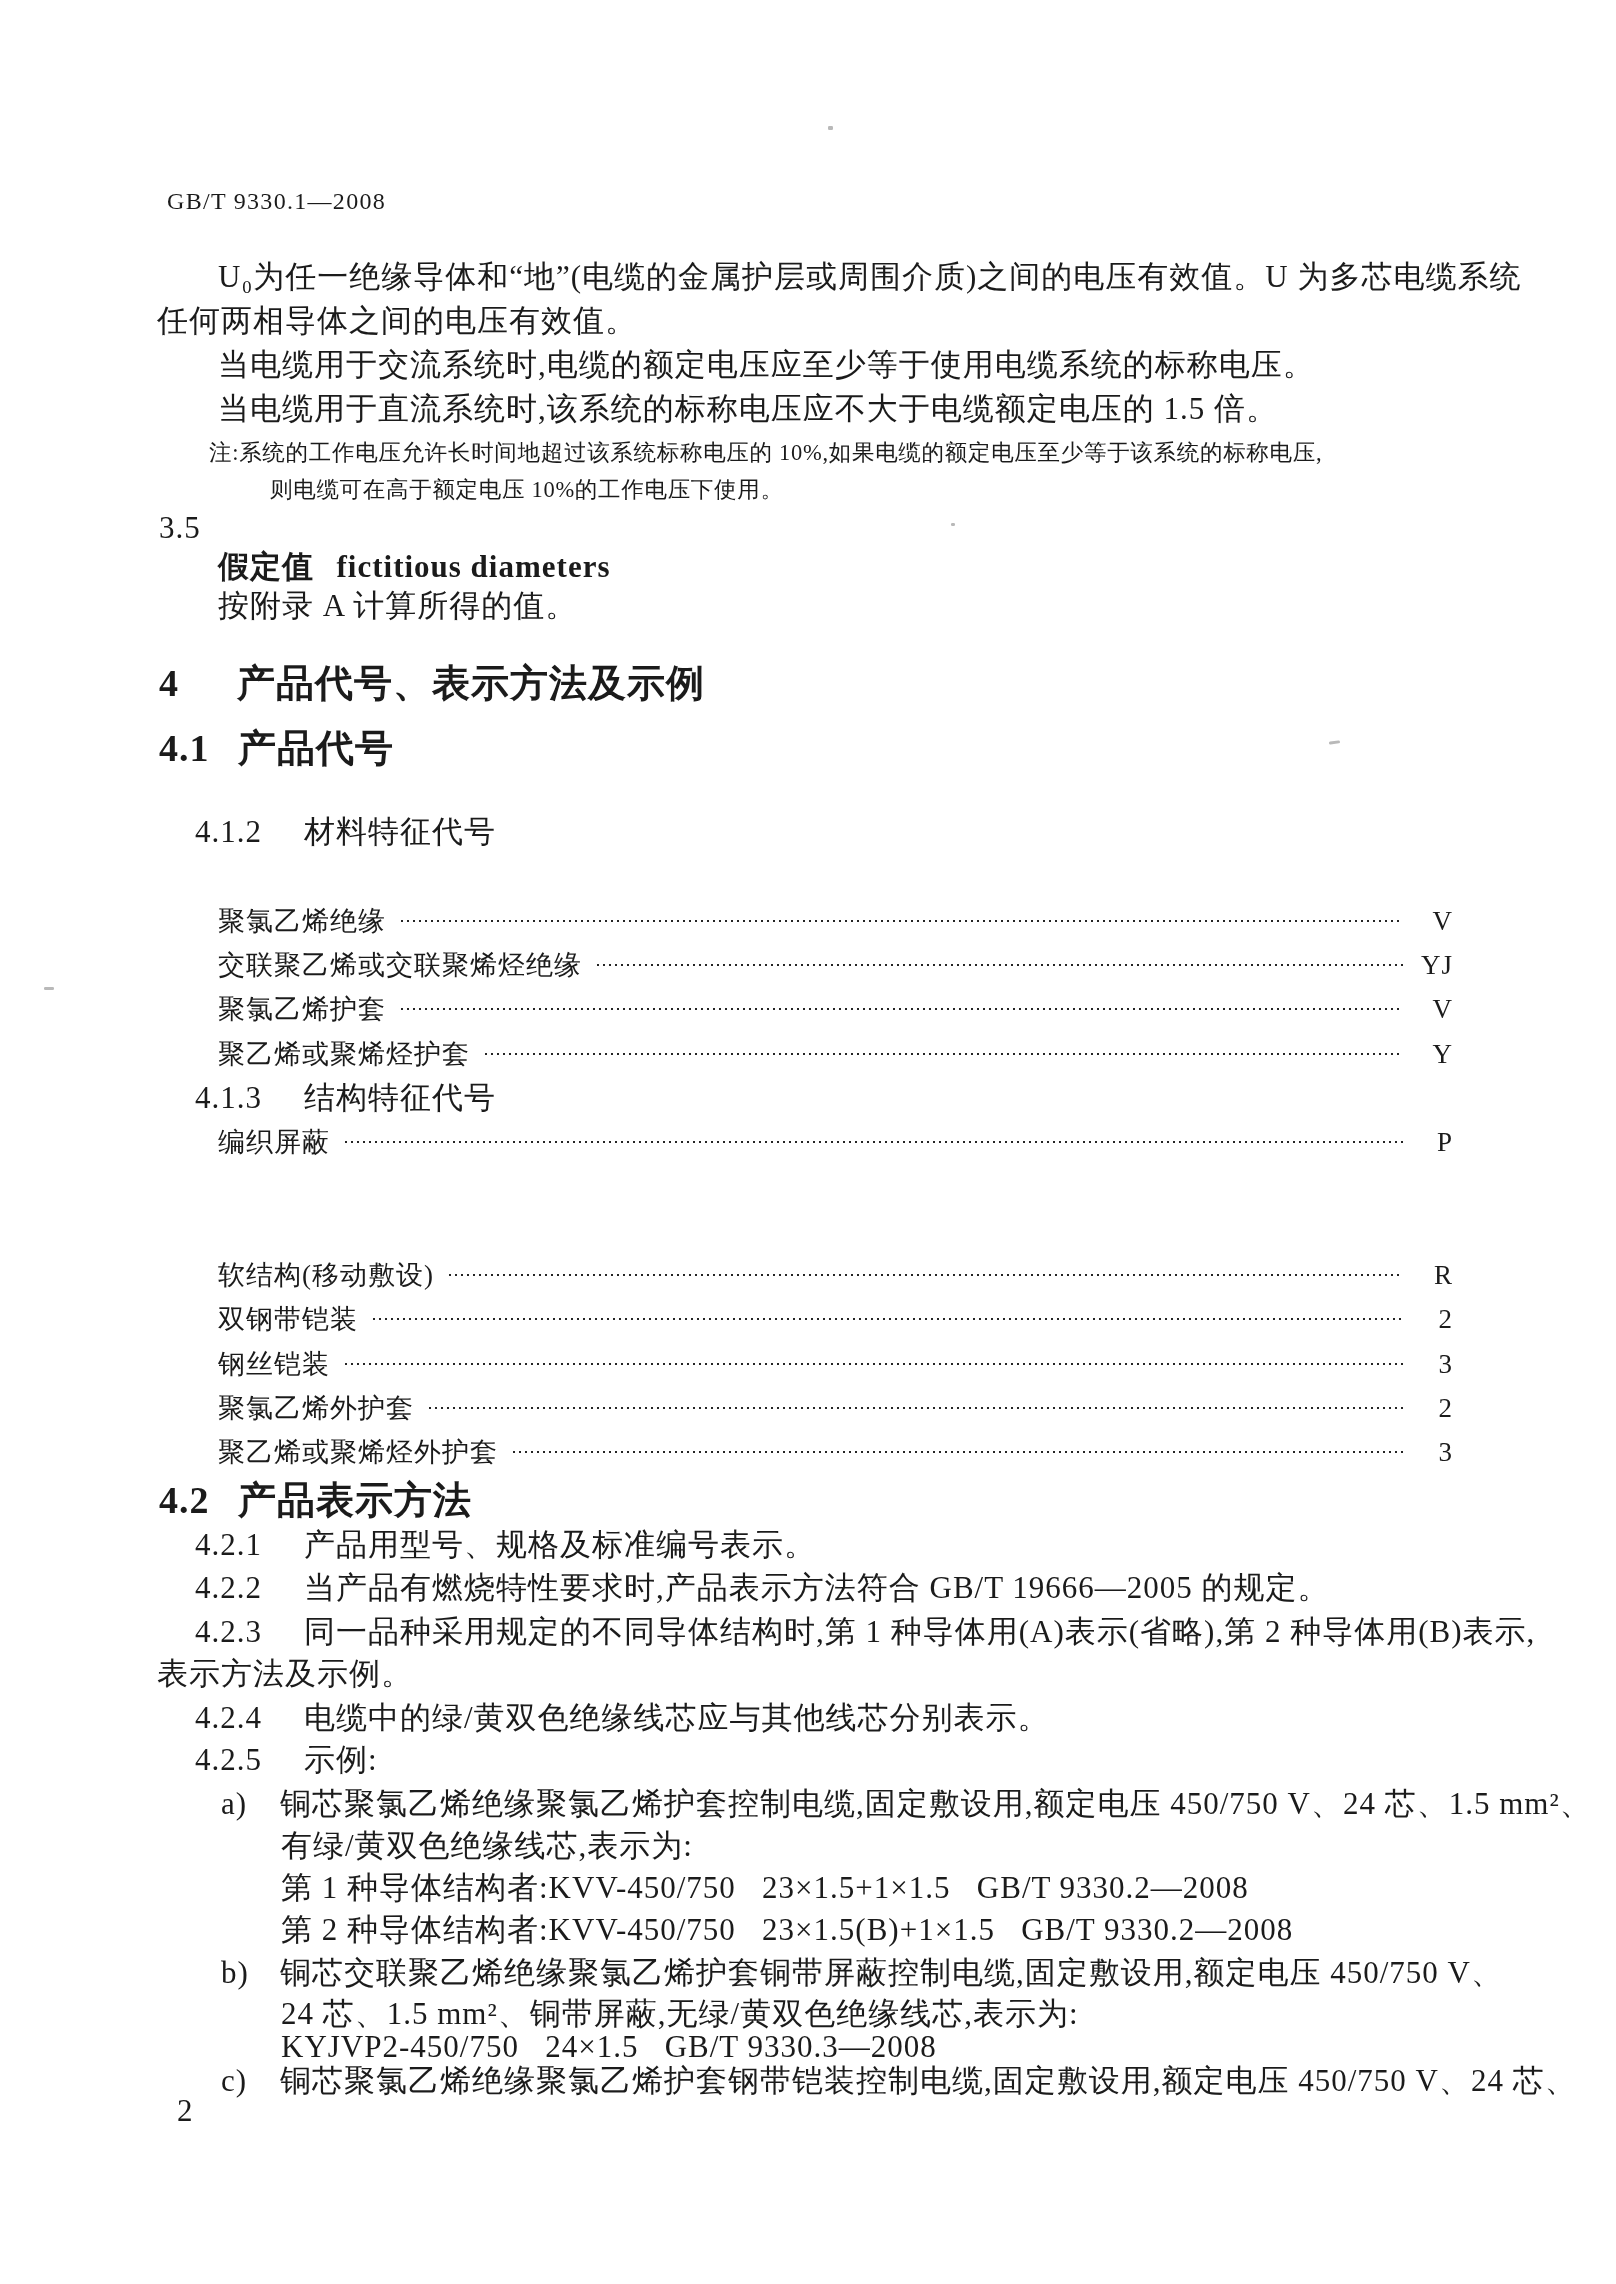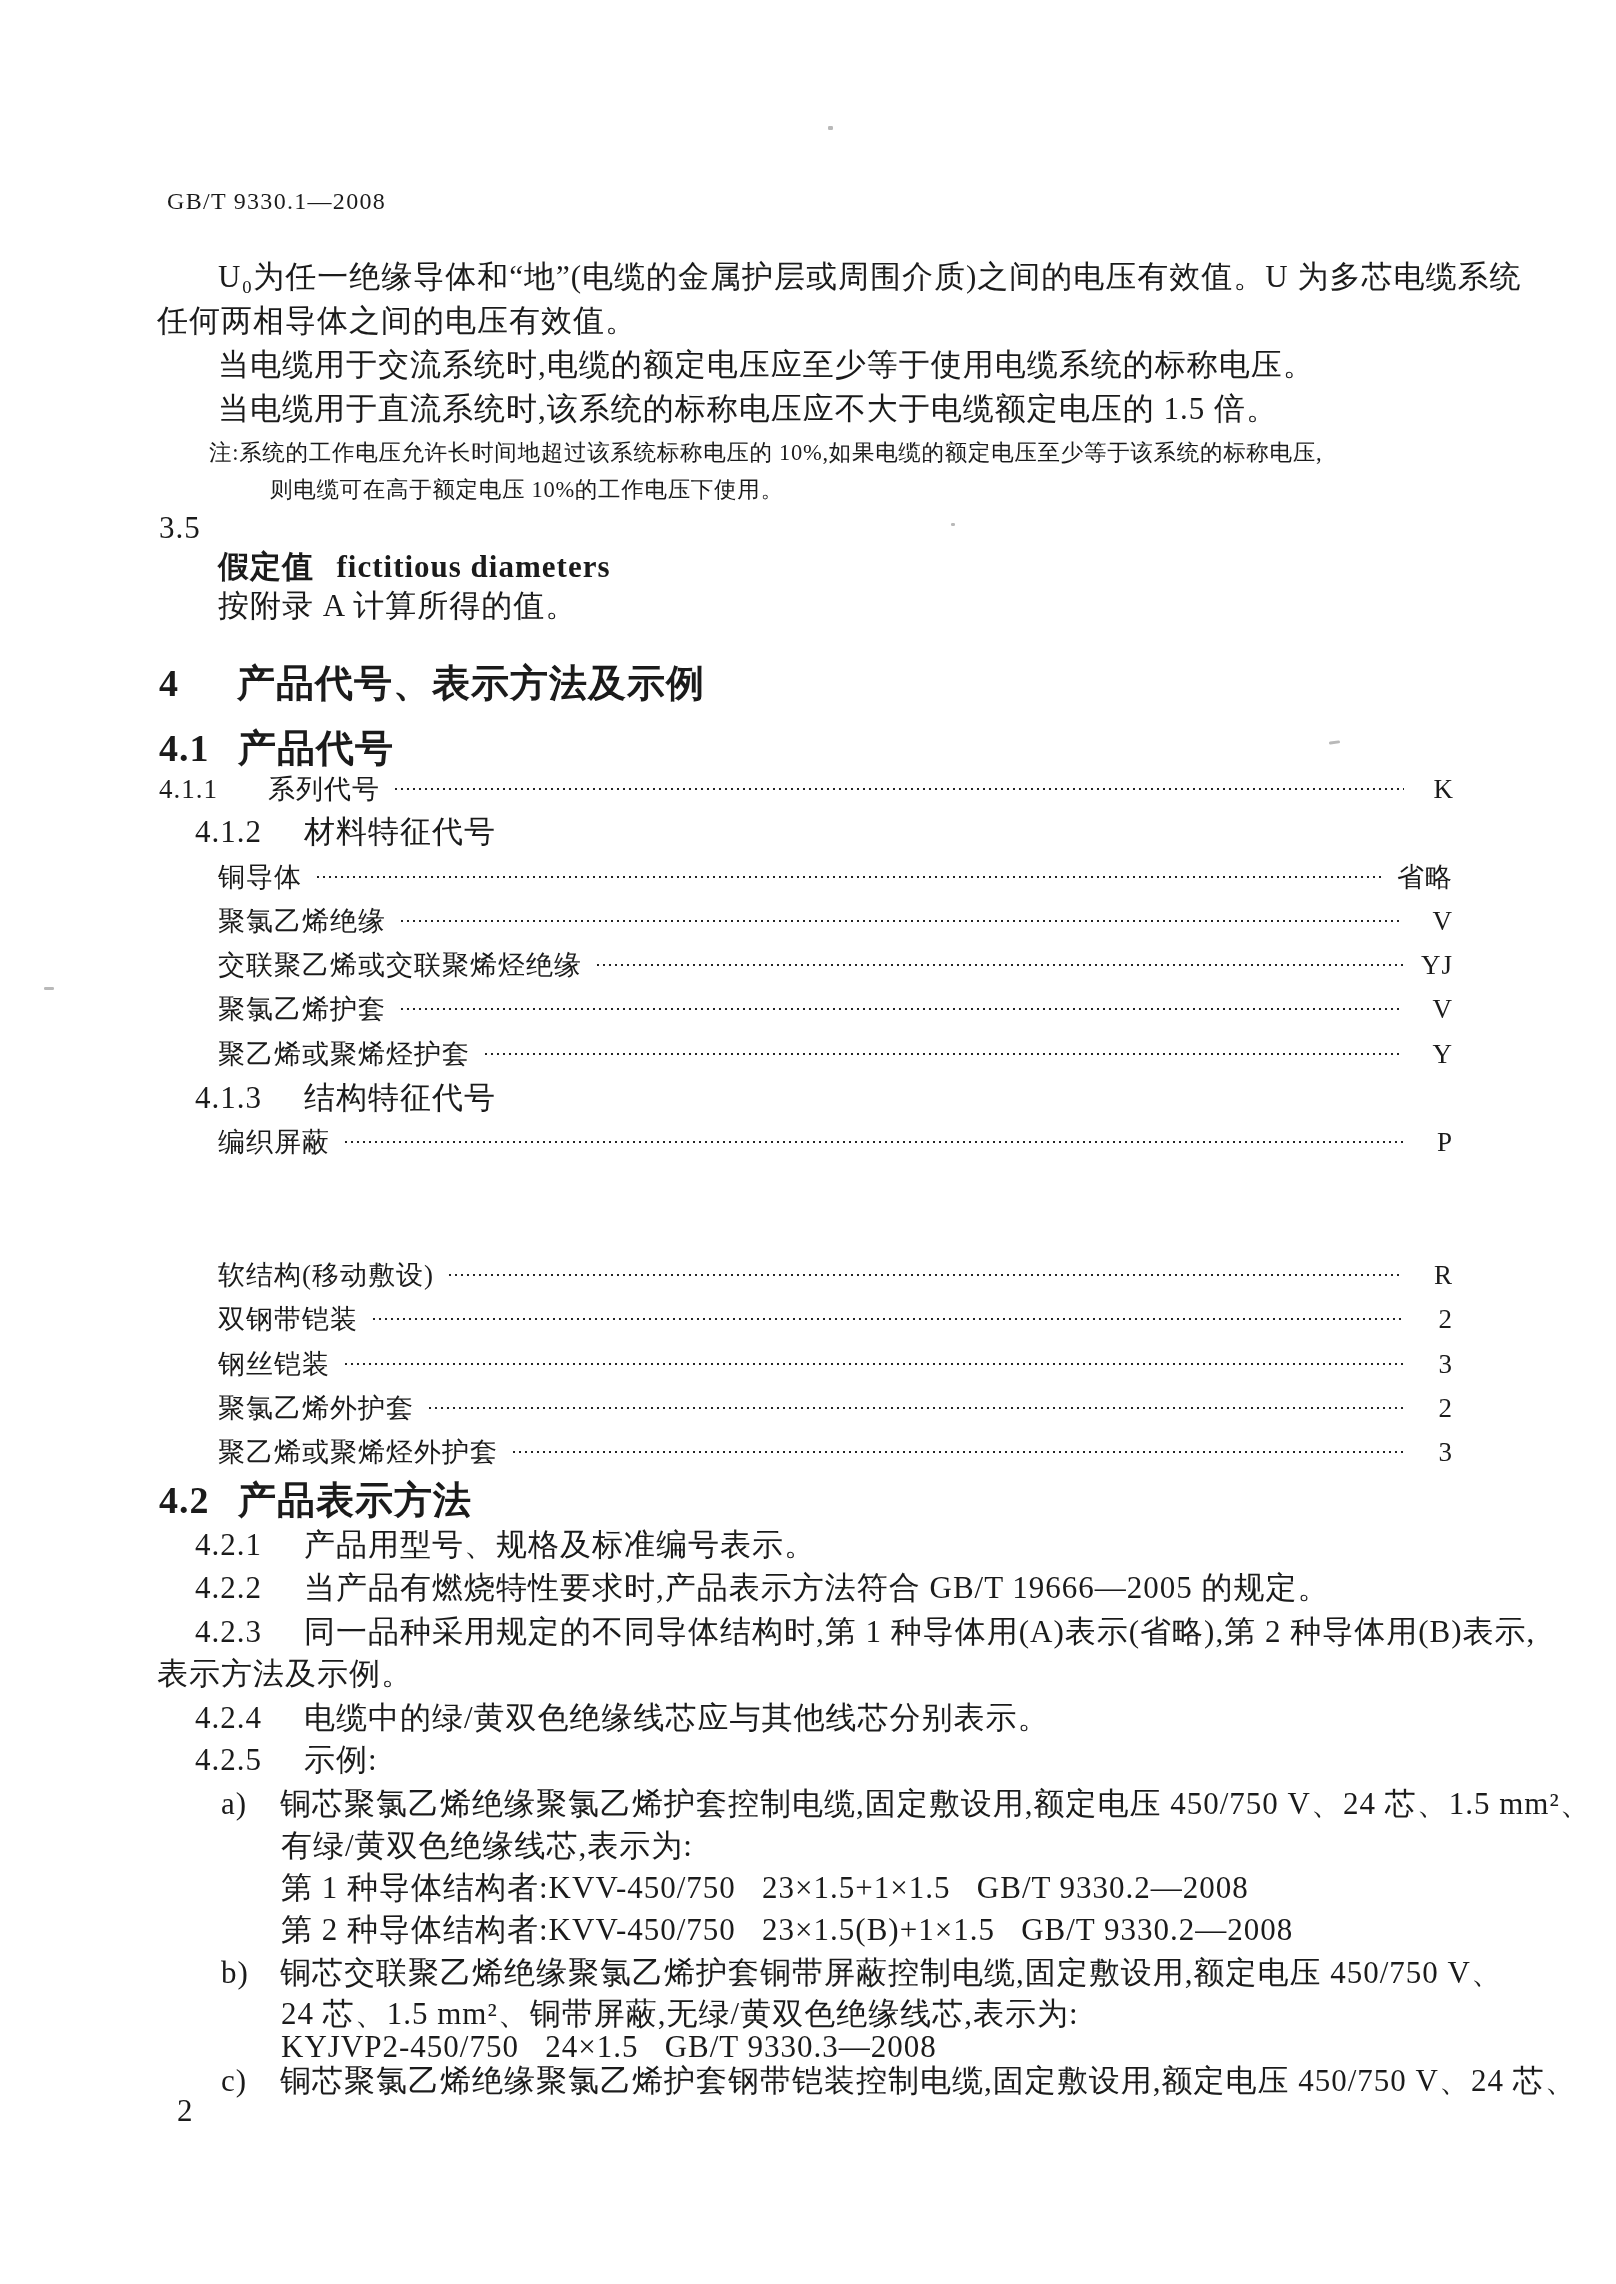--- a/index.html
+++ b/index.html
@@ -59,34 +59,23 @@
   <div class="ln note" style="top:475px;left:270px;">则电缆可在高于额定电压 10%的工作电压下使用。</div>
 
   <div class="ln" style="top:509px;left:159px;">3.5</div>
   <div class="ln" style="top:548px;left:218px;"><span class="b term">假定值</span><span class="b">fictitious diameters</span></div>
   <div class="ln" style="top:587px;left:218px;">按附录 A 计算所得的值。</div>
 
   <div class="ln h b" style="top:663px;left:159px;"><span class="hnum1">4</span><span>产品代号、表示方法及示例</span></div>
 
   <div class="ln h b" style="top:728px;left:159px;"><span class="hnum2">4.1</span><span>产品代号</span></div>
 
-  <div class="row" style="top:770px;left:159px;width:1295px;">
-    <span class="num">4.1.1</span>
-    <span class="lbl">系列代号</span>
-    <span class="dots"></span>
-    <span class="code">K</span>
-  </div>
 
   <div class="ln" style="top:813px;left:159px;"><span class="snum">4.1.2</span><span>材料特征代号</span></div>
 
-  <div class="row" style="top:858px;left:218px;width:1235px;">
-    <span class="lbl">铜导体</span>
-    <span class="dots"></span>
-    <span class="code">省略</span>
-  </div>
   <div class="row" style="top:902px;left:218px;width:1235px;">
     <span class="lbl">聚氯乙烯绝缘</span>
     <span class="dots"></span>
     <span class="code">V</span>
   </div>
   <div class="row" style="top:946px;left:218px;width:1235px;">
     <span class="lbl">交联聚乙烯或交联聚烯烃绝缘</span>
     <span class="dots"></span>
     <span class="code">YJ</span>
   </div>

